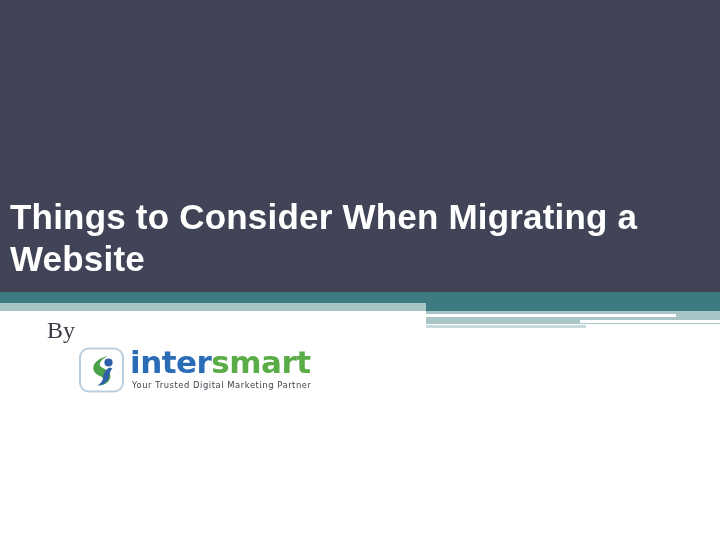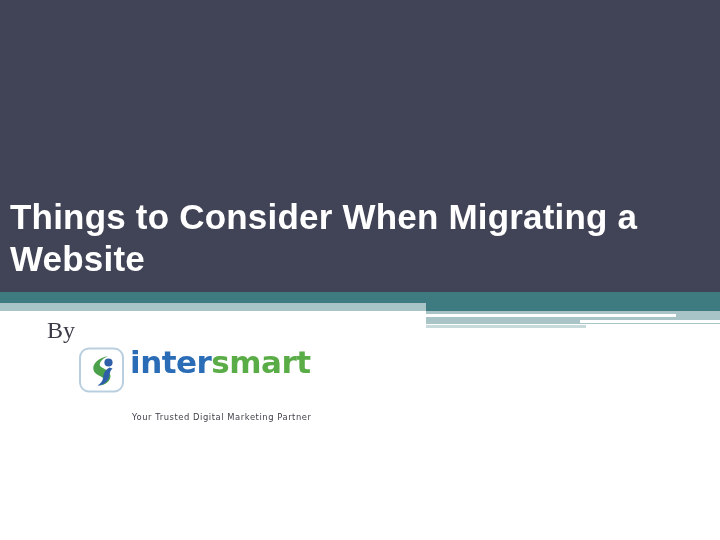--- a/index.html
+++ b/index.html
@@ -103,21 +103,20 @@
   .logo-tagline {
     position: absolute;
     left: 54px;
     top: 35px;
     font-family: "DejaVu Sans", sans-serif;
     font-size: 8.4px;
     line-height: 11px;
     letter-spacing: 0.55px;
     color: #3f3f4a;
     white-space: nowrap;
-    margin-top: 32px;
   }
 </style>
 </head>
 <body>
 
 <div id="slide">
 
   <div class="hero-panel" style="background: rgb(65, 67, 86);">
     <h1 class="slide-title" style="color: rgb(255, 255, 255);">Things to Consider When Migrating a Website</h1>
   </div>

